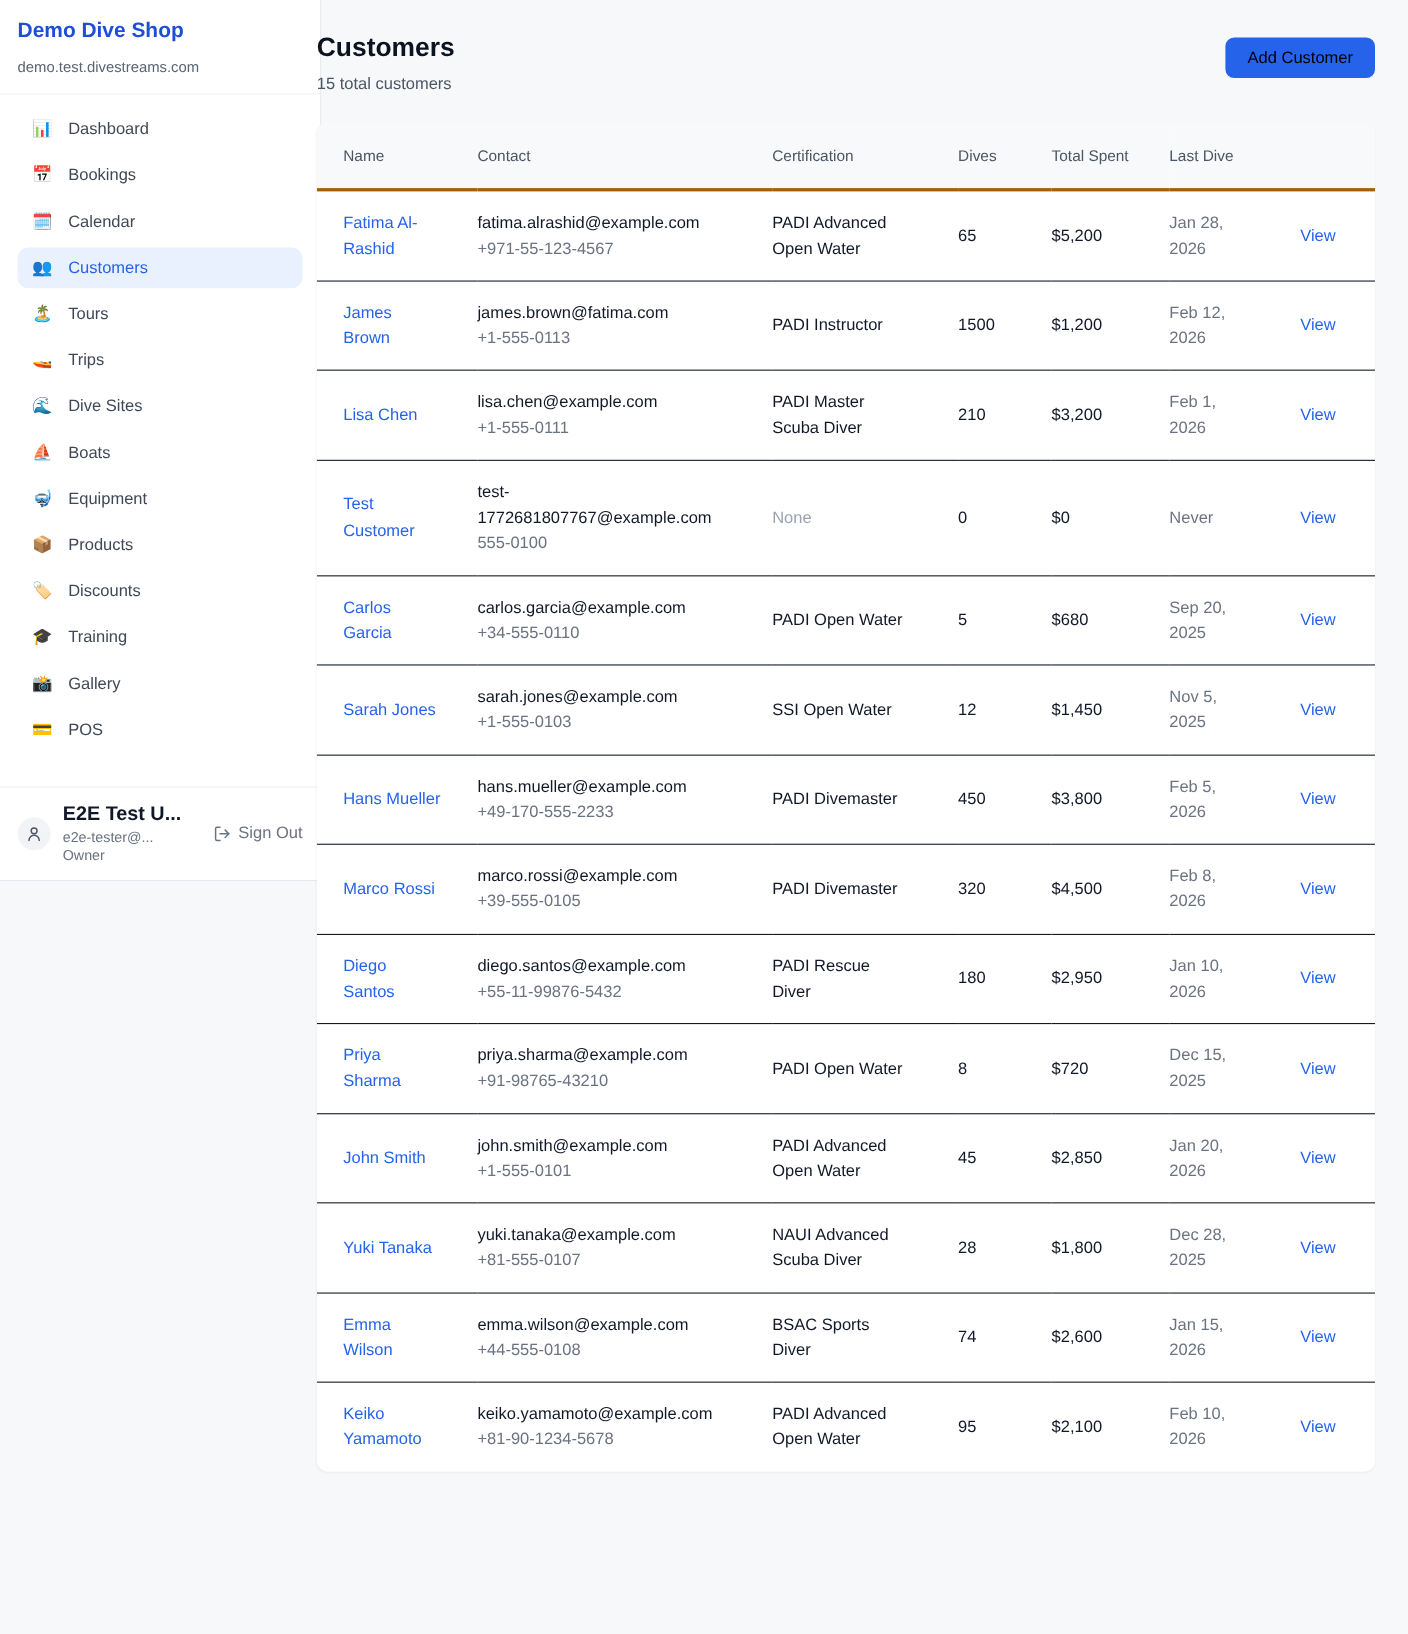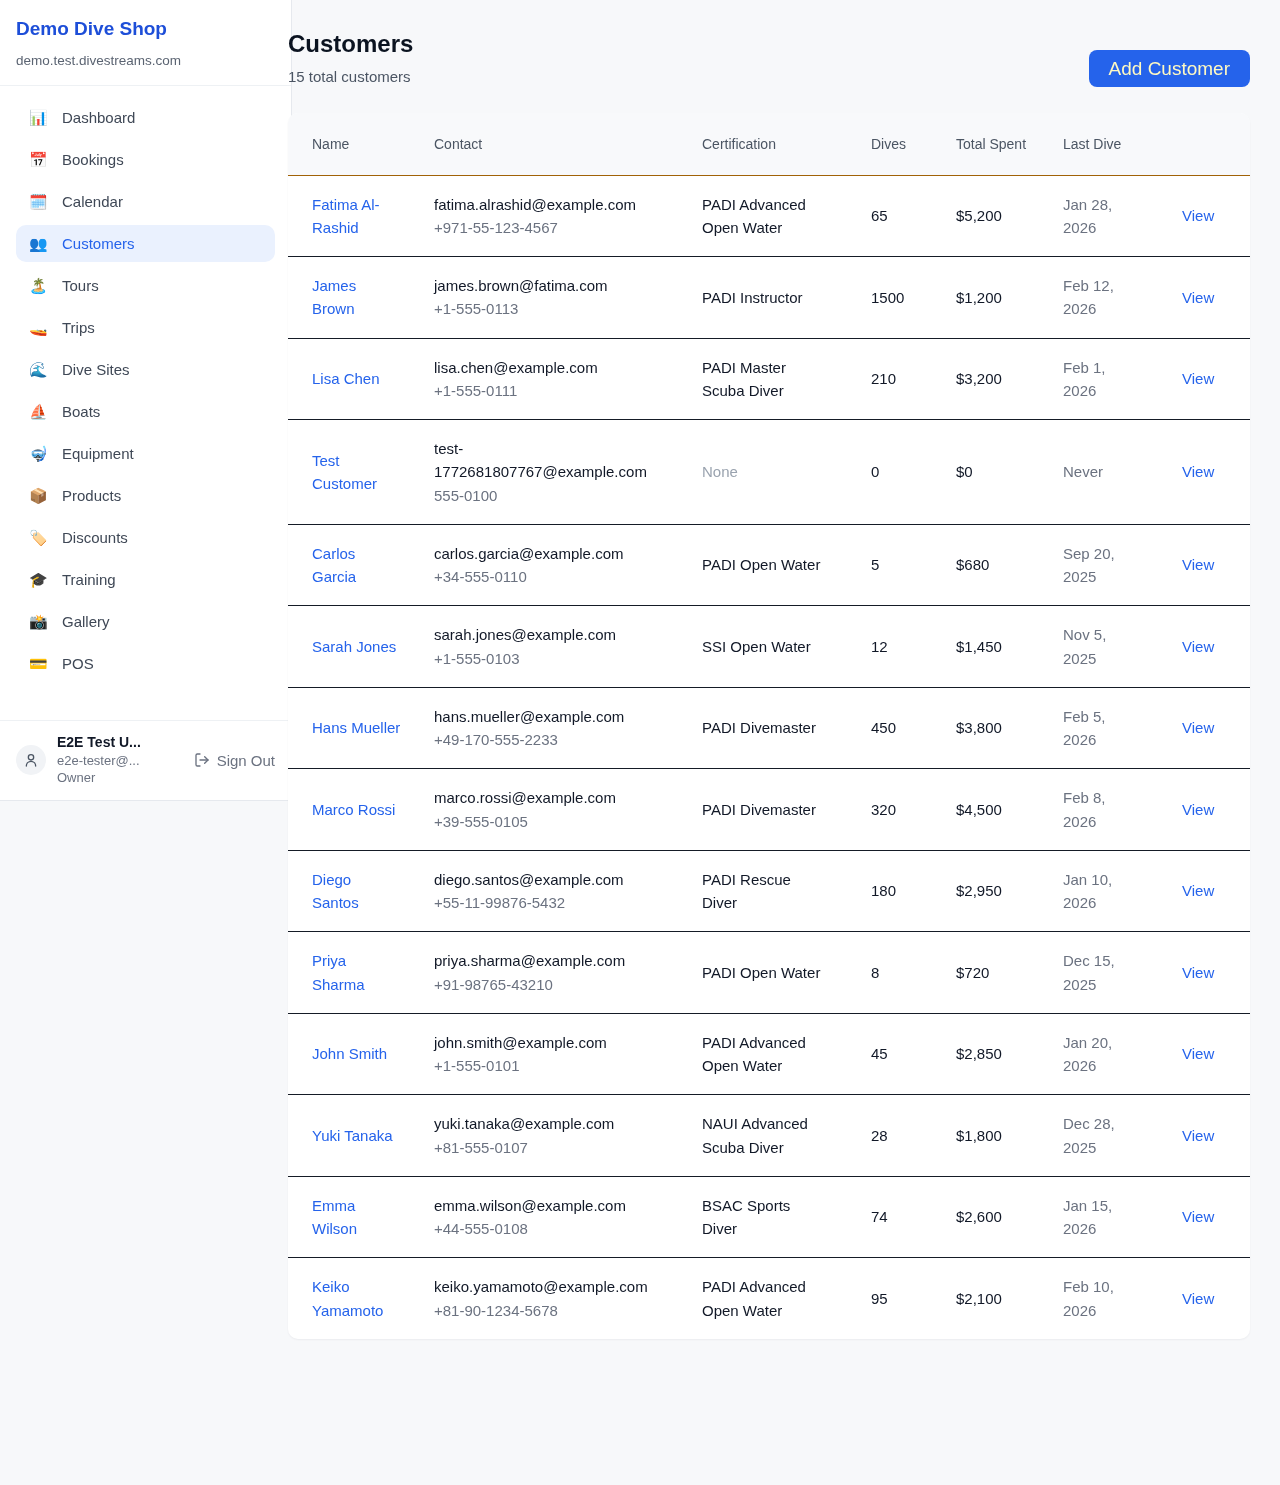--- a/index.html
+++ b/index.html
@@ -38,41 +38,41 @@
     padding:13px 16px;
     display:flex; align-items:center; gap:11px;
   }
   .avatar {
     width:30px; height:30px; border-radius:50%;
     background:#f1f3f6; color:#4b5563;
     display:flex; align-items:center; justify-content:center;
     flex:none;
   }
   .user-block { flex:1; min-width:0; }
-  .user-name { font-size:14px; font-weight:700; color:#111827; margin-bottom:2px; white-space:nowrap; }
+  .user-name { font-size:18px; font-weight:700; color:#111827; margin-bottom:2px; white-space:nowrap; }
   .user-email, .user-role { font-size:13px; color:#6b7280; line-height:1.35; white-space:nowrap; }
   .signout-btn {
     display:flex; align-items:center; gap:7px;
     background:none; border:none; color:#6b7280;
     font-size:15px; font-family:inherit; cursor:pointer; flex:none;
   }
 
   
   .main {
     position:absolute; left:255px; top:0;
     width:1025px; padding:30px 30px 26px 33px;
   }
   .page-head { display:flex; justify-content:space-between; align-items:flex-start; }
   .page-title { font-size:24px; font-weight:700; color:#0b1320; line-height:1.2; }
   .page-sub { margin-top:9px; font-size:15px; color:#4b5563; }
   .add-btn {
-    background:#2563eb; color:#fef9c3;
+    background:#2563eb; color:#000000;
     border:none; border-radius:8px;
-    height:37px; padding:0 20px; margin-top:20px;
-    font-size:19px; font-weight:500; font-family:inherit; cursor:pointer;
+    height:37px; padding:0 20px; margin-top:4px;
+    font-size:15px; font-weight:500; font-family:inherit; cursor:pointer;
   }
 
   .search-row { margin-top:28px; display:flex; align-items:center; }
   .search-input {
     width:867px; height:38px;
     border:1px solid #10192b; border-radius:8px;
     padding:0 14px; font-size:15px; font-family:inherit;
     color:#111827; background:#fbfcfd;
   }
   .search-input::placeholder { color:#8a94a3; }
@@ -85,21 +85,21 @@
     margin-top:26px; width:962px;
     background:#ffffff; border-radius:10px;
     overflow:hidden; box-shadow:0 1px 2px rgba(16,24,40,.05);
   }
   table { width:100%; border-collapse:collapse; table-layout:fixed; font-size:15px; }
   thead th {
     background:#f8f9fb;
     font-weight:400; font-size:14px; color:#4b5563;
     text-align:left; vertical-align:middle;
     padding:12px 12px 12px 0; height:62px;
-    border-bottom:1px solid #a16207;
+    border-bottom:3px solid #a16207;
   }
   th:first-child, td:first-child { padding-left:24px; }
   tbody td {
     padding:17px 12px 17px 0;
     vertical-align:middle; line-height:1.55;
   }
   tbody tr + tr td { border-top:1px solid #151b26; }
 
   .c-name a { color:#2563eb; font-weight:500; text-decoration:none; display:block; max-width:90px; cursor:pointer; }
   .email { color:#111827; max-width:214px; overflow-wrap:break-word; }

